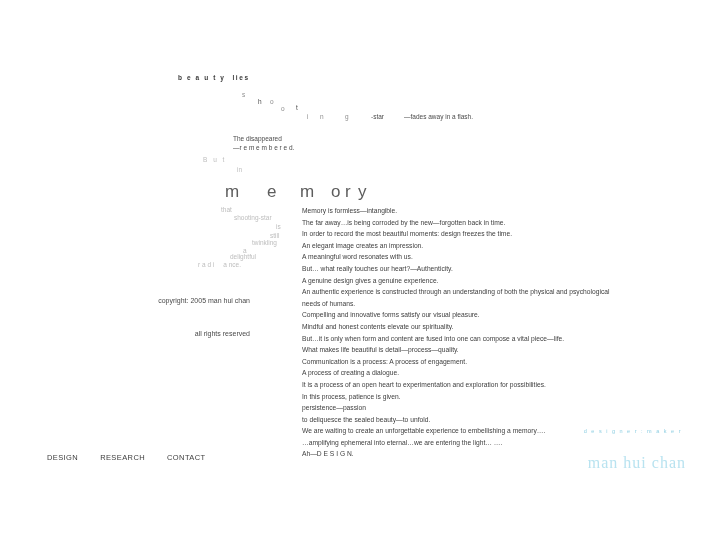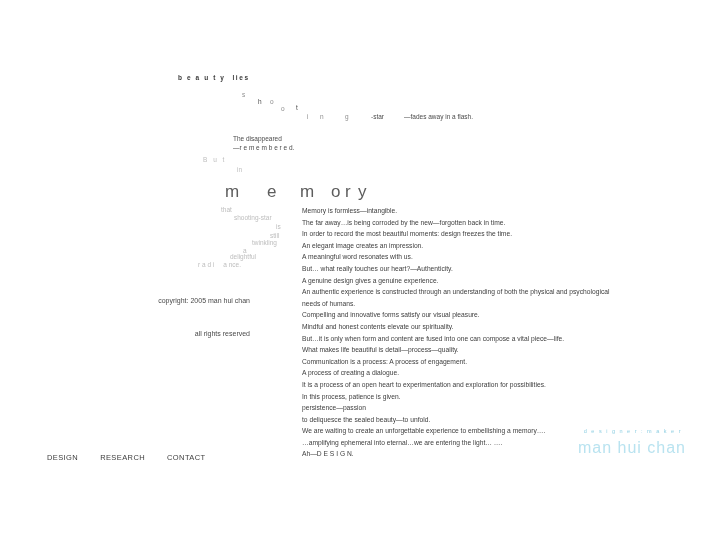--- a/index.html
+++ b/index.html
@@ -67,26 +67,26 @@
   
   .logo-wrap{position:absolute;left:561px;top:428px;width:125px;}
   .logo-tag{
     font-size:5.5px;
     letter-spacing:1.5px;
     color:#8fcfe2;
     text-align:right;
     padding-right:4px;
   }
   .logo-mark{
-    margin-top:5px;
+    margin-top:20px;
     font-size:16px;
     letter-spacing:1px;
     color:#b9e3f0;
     text-align:right;
-    font-family:Liberation Sans, sans-serif;
+    font-family:Liberation Serif, serif;
     font-weight:400;
   }
 </style>
 </head>
 <body>
 
 <div class="stage">
 
   <div class="abs poem poem-bold" style="left:178px;top:75px;">b e a u t y  lies</div>
 

